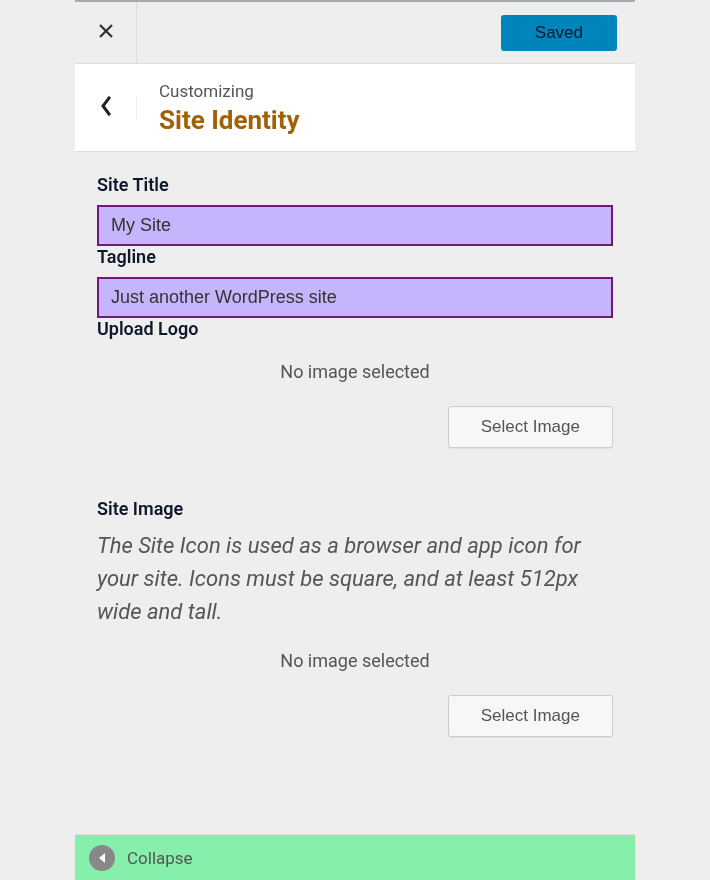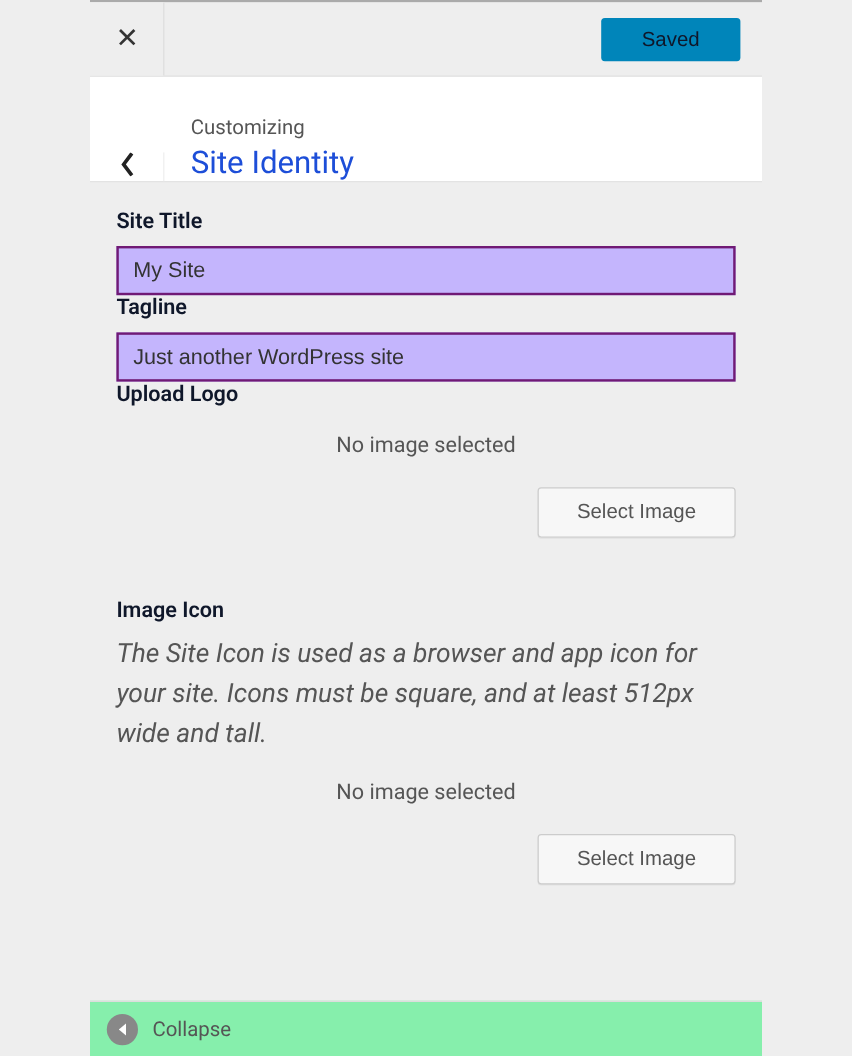--- a/index.html
+++ b/index.html
@@ -56,21 +56,21 @@
       color: #0f172a;
       border: none;
       border-radius: 3px;
       padding: 8px 34px;
       font-size: 17px;
       cursor: default;
       margin-left: 16px;
     }
     .header-section {
       display: flex;
-      align-items: flex-end;
+      align-items: center;
       background: #fff;
       height: 88px;
       border-bottom: 1px solid #ddd;
     }
     .back-btn {
       width: 62px;
       display: flex;
       align-items: center;
       justify-content: center;
       border-right: 1px solid #eee;
@@ -87,22 +87,22 @@
       justify-content: center;
       padding-left: 22px;
     }
     .customizing-label {
       font-size: 17px;
       color: #555;
       margin-bottom: 4px;
     }
     .panel-title {
       font-size: 26px;
-      font-weight: 400;
-      color: #1d4ed8;
+      font-weight: 700;
+      color: #a16207;
     }
     .form-area {
       padding: 22px 22px 0 22px;
       flex: 1;
       overflow: hidden;
     }
     .field-label {
       font-size: 18px;
       font-weight: 600;
       color: #0f172a;
@@ -218,21 +218,21 @@
 
     <label class="field-label">Tagline</label>
     <input type="text" class="text-input" value="Just another WordPress site" style="">
 
     <label class="field-label">Upload Logo</label>
     <div class="no-image-text">No image selected</div>
     <div class="select-image-row">
       <button class="select-image-btn">Select Image</button>
     </div>
 
-    <label class="field-label">Image Icon</label>
+    <label class="field-label">Site Image</label>
     <div class="description">The Site Icon is used as a browser and app icon for your site. Icons must be square, and at least 512px wide and tall.</div>
     <div class="no-image-text">No image selected</div>
     <div class="select-image-row tight">
       <button class="select-image-btn">Select Image</button>
     </div>
   </div>
 </div>
 
 <div class="collapse-bar">
   <div class="collapse-icon">

